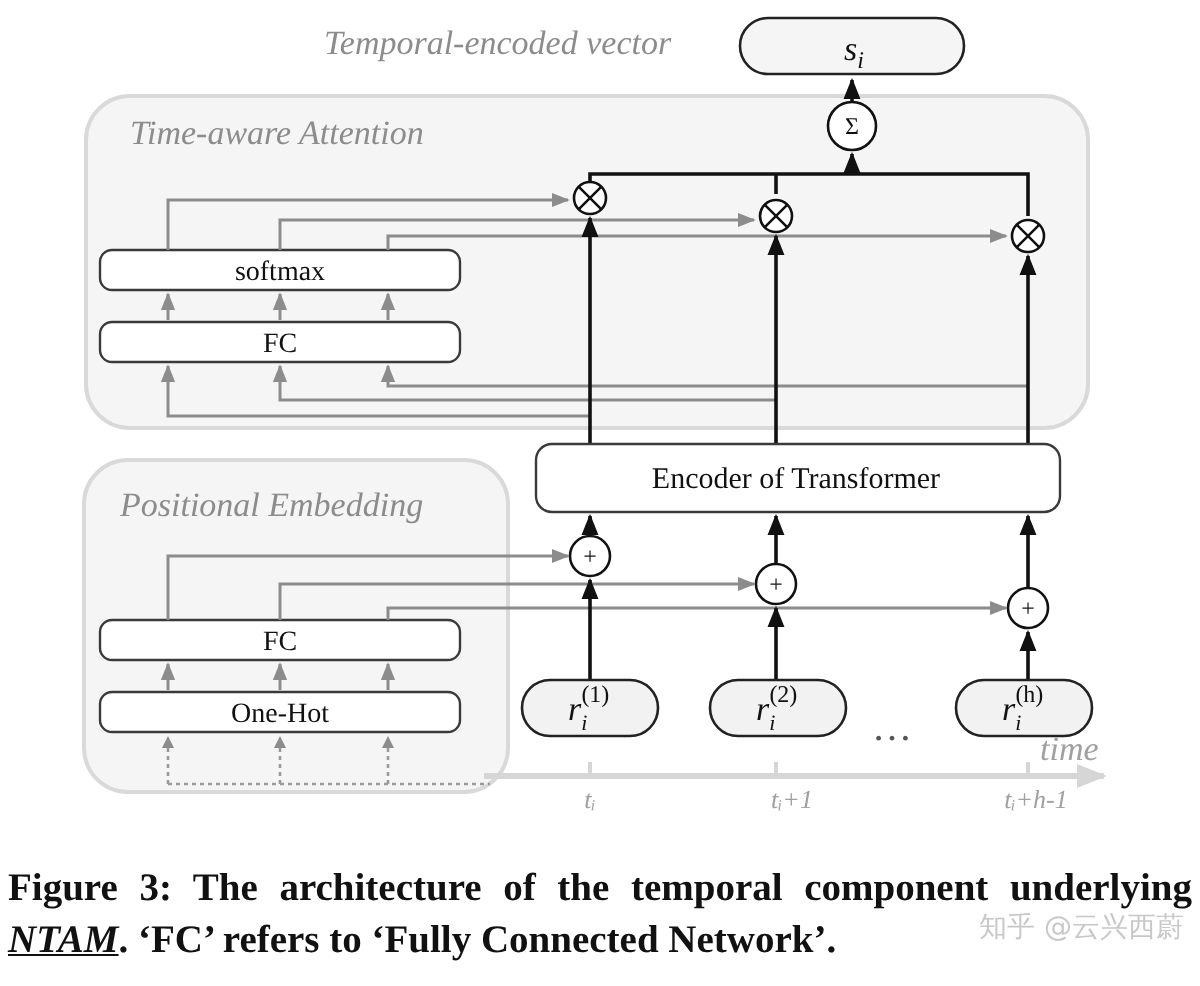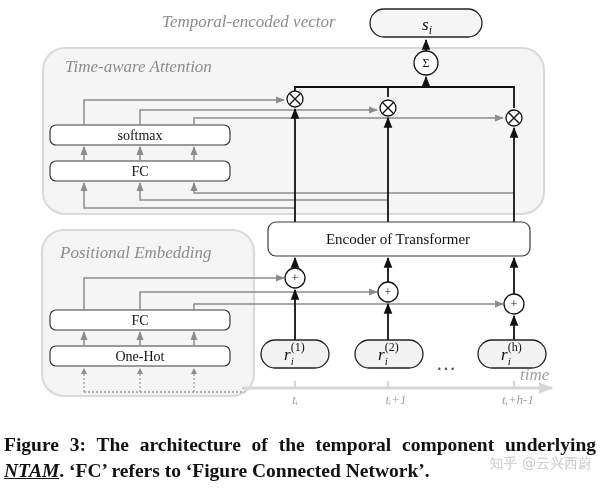--- a/index.html
+++ b/index.html
@@ -137,14 +137,14 @@
   <line class="axis" x1="242" y1="388" x2="552" y2="388" marker-end="url(#arrT)"></line>
   <line class="axis" x1="295" y1="381" x2="295" y2="388" style="stroke-width:2"></line>
   <line class="axis" x1="388" y1="381" x2="388" y2="388" style="stroke-width:2"></line>
   <line class="axis" x1="514" y1="381" x2="514" y2="388" style="stroke-width:2"></line>
   <text class="time-label" x="520" y="380">time</text>
   <text class="tick-label" x="295" y="404">tᵢ</text>
   <text class="tick-label" x="396" y="404">tᵢ+1</text>
   <text class="tick-label" x="518" y="404">tᵢ+h-1</text>
 </svg>
 
-<div class="caption"><span>Figure 3: The architecture of the temporal component underlying </span><i>NTAM</i><span>. ‘FC’ refers to ‘Figure Connected Network’.</span></div>
+<div class="caption"><span>Figure 3: The architecture of the temporal component underlying </span><i>NTAM</i><span>. ‘FC’ refers to ‘Fully Connected Network’.</span></div>
 <div class="watermark">知乎 @云兴西蔚</div>
 
 </body></html>

